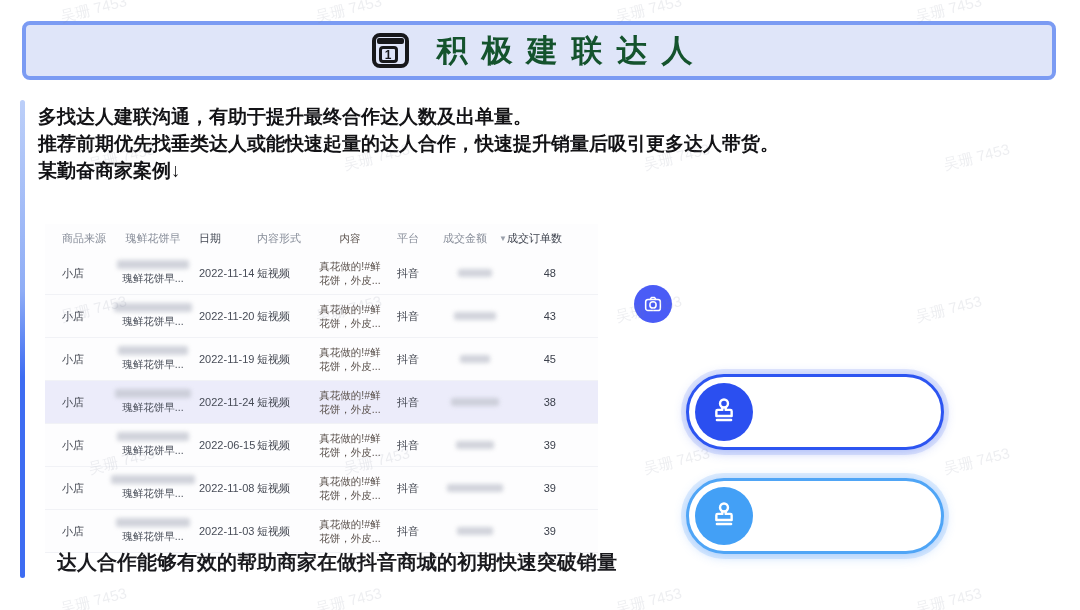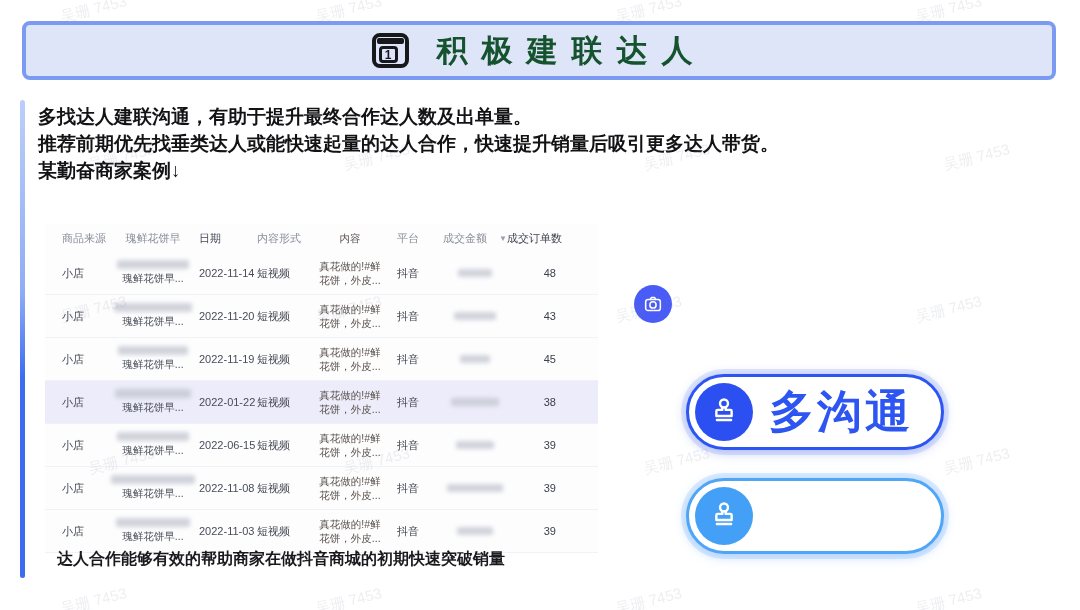--- a/index.html
+++ b/index.html
@@ -73,21 +73,21 @@
   .pill-2{top:478px;border:3px solid var(--light-blue);
     box-shadow:0 0 0 5px rgba(110,175,250,.22),0 2px 12px rgba(90,160,250,.45);}
   .pill-circle{width:58px;height:58px;border-radius:50%;margin-left:6px;flex:none;
     display:flex;align-items:center;justify-content:center;}
   .pill-1 .pill-circle{background:#2b4ff0;}
   .pill-2 .pill-circle{background:#43a0f6;}
   .pill-label{font-size:45px;font-weight:bold;letter-spacing:3px;margin-left:16px;}
   .pill-1 .pill-label{color:var(--primary-blue);}
   .pill-2 .pill-label{color:var(--light-blue);}
 
-  .footer{position:absolute;left:57px;top:549px;font-size:16px;font-weight:600;color:#1a1a1e;}
+  .footer{position:absolute;left:57px;top:549px;font-size:20px;font-weight:600;color:#1a1a1e;}
 
   
   .watermarks{position:absolute;inset:0;pointer-events:none;z-index:50;}
   .wm{position:absolute;font-size:15px;color:#7a8196;opacity:.13;transform:rotate(-14deg);white-space:nowrap;}
 </style>
 </head>
 <body>
 
 <div class="canvas">
 
@@ -175,21 +175,21 @@
         <span class="mask mask-amount" style="width: 30px;"></span>
       </div>
       <div class="td c-orders">45</div>
     </div>
         <div class="tr hl">
       <div class="td c-source">小店</div>
       <div class="td c-product">
         <span class="mask mask-product" style="width: 76px;"></span>
         <span class="sub">瑰鲜花饼早...</span>
       </div>
-      <div class="td c-date">2022-01-22</div>
+      <div class="td c-date">2022-11-24</div>
       <div class="td c-format">短视频</div>
       <div class="td c-content">
         <span>真花做的!#鲜</span>
         <span>花饼，外皮...</span>
       </div>
       <div class="td c-platform">抖音</div>
       <div class="td c-amount">
         <span class="mask mask-amount" style="width: 48px;"></span>
       </div>
       <div class="td c-orders">38</div>
@@ -262,21 +262,20 @@
 
 
   <div class="pill pill-1">
     <span class="pill-circle">
       <svg width="34" height="34" viewBox="0 0 24 24" fill="none" stroke="#ffffff" stroke-width="1.7" stroke-linecap="round" stroke-linejoin="round">
         <circle cx="12" cy="6" r="2.8"></circle>
         <path d="M10.8 8.6v1.9H7.5a.9.9 0 0 0-.9.9v3.4h10.8v-3.4a.9.9 0 0 0-.9-.9h-3.3V8.6"></path>
         <path d="M7 17.6h10"></path>
       </svg>
     </span>
-    <span class="pill-label">多沟通</span>
   </div>
 
   <div class="pill pill-2">
     <span class="pill-circle">
       <svg width="34" height="34" viewBox="0 0 24 24" fill="none" stroke="#ffffff" stroke-width="1.7" stroke-linecap="round" stroke-linejoin="round">
         <circle cx="12" cy="6" r="2.8"></circle>
         <path d="M10.8 8.6v1.9H7.5a.9.9 0 0 0-.9.9v3.4h10.8v-3.4a.9.9 0 0 0-.9-.9h-3.3V8.6"></path>
         <path d="M7 17.6h10"></path>
       </svg>
     </span>

